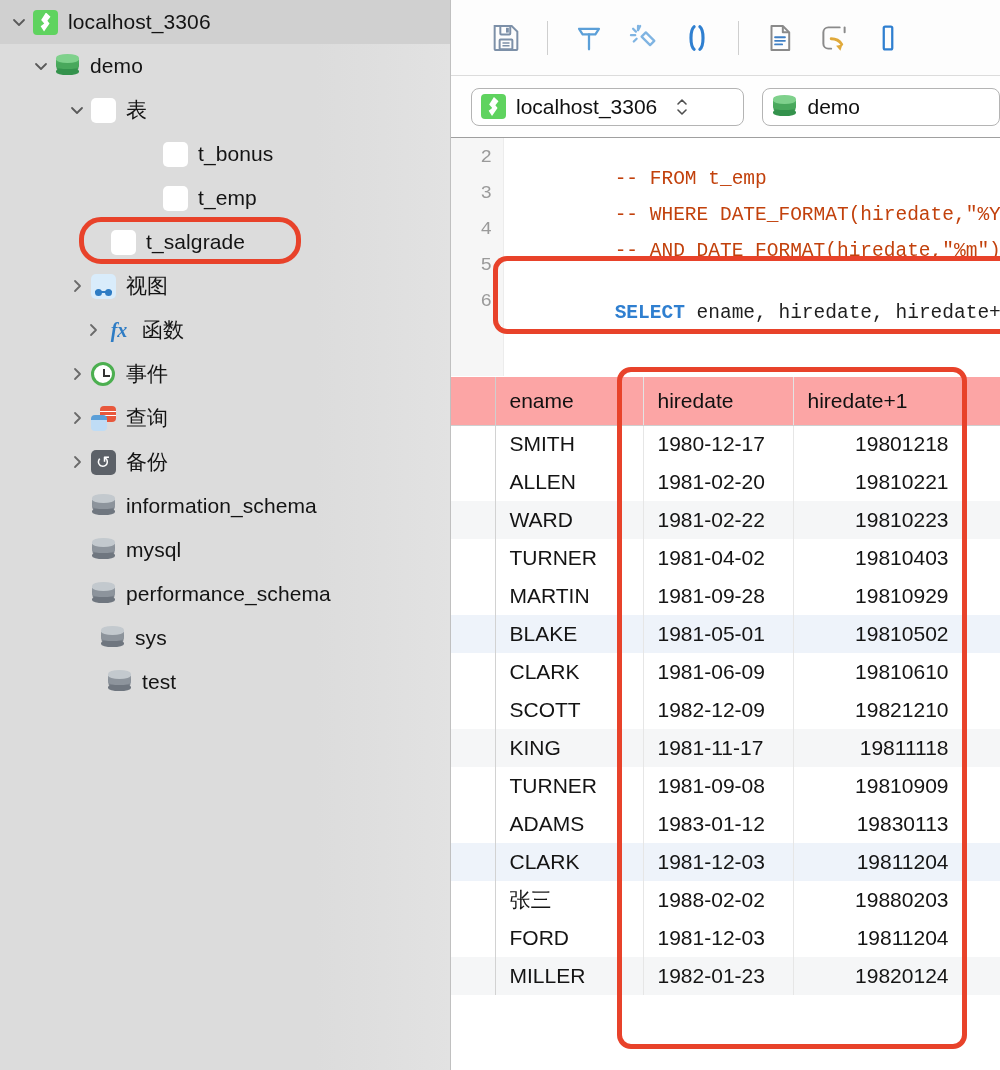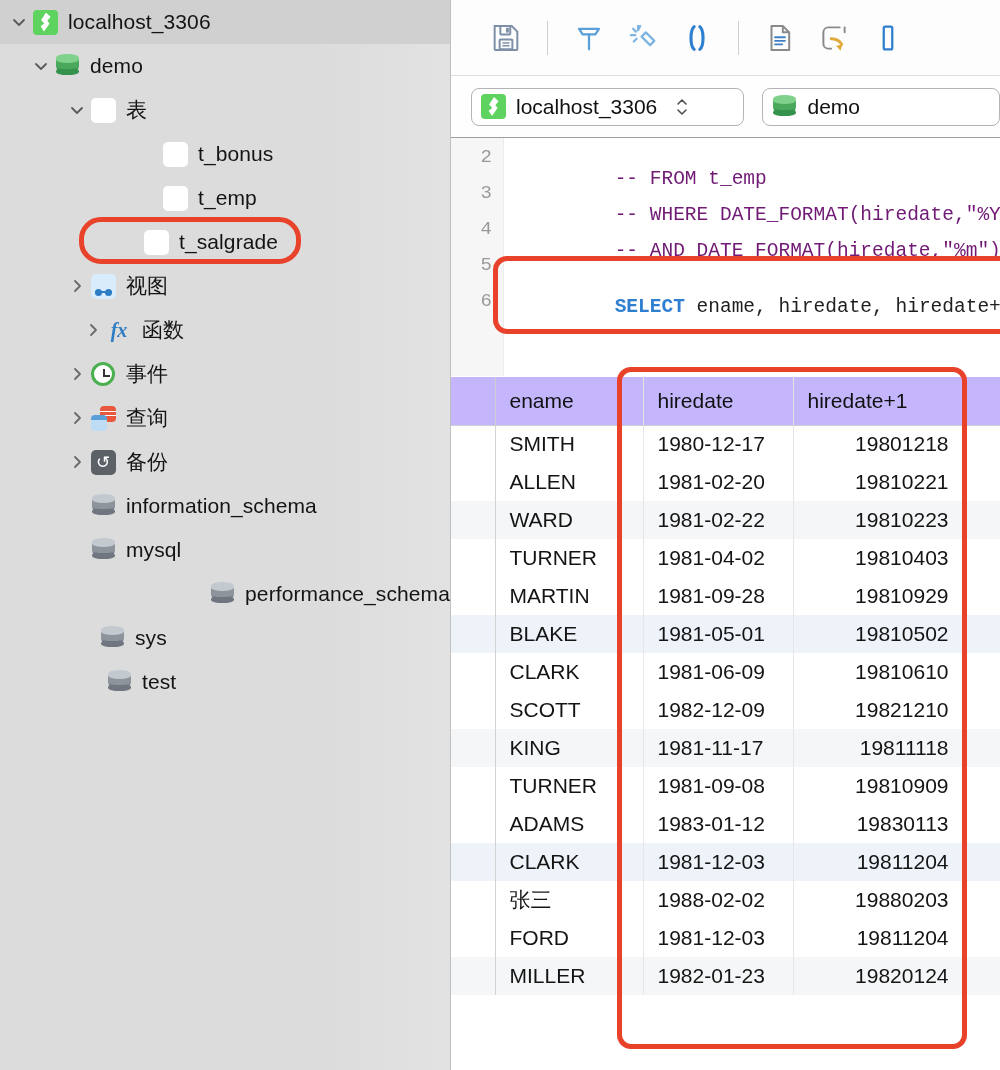--- a/index.html
+++ b/index.html
@@ -132,39 +132,39 @@
   #editor{height:238px;position:relative;background:#ffffff;overflow:hidden;}
   #gutter{position:absolute;left:0;top:0;width:52px;height:238px;background:#f6f6f6;border-right:1px solid #ececec;}
   .gnum{
     position:absolute;right:11px;font-size:19px;color:#9a9a9a;
     font-family:"Liberation Mono","DejaVu Sans Mono",monospace;
   }
   .cline{
     position:absolute;left:70px;font-size:19.5px;white-space:pre;
     font-family:"Liberation Mono","DejaVu Sans Mono",monospace;
   }
-  .cm{color:#701a75;}
+  .cm{color:#c2410c;}
   .kw{color:#2f7fd0;font-weight:bold;}
   .txt{color:#1f1f1f;}
   .anno-sql{
     position:absolute;border:5px solid #e8422a;border-radius:14px;
     box-sizing:border-box;pointer-events:none;
   }
 
   
   #results{position:absolute;left:0;right:0;top:377px;bottom:0;background:#ffffff;}
   #grid{width:100%;border-collapse:collapse;table-layout:fixed;}
   #grid col.rownum{width:44px;}
   #grid col.ename{width:148px;}
   #grid col.hdate{width:150px;}
   #grid col.hdate1{width:170px;}
   #grid col.extra{width:60px;}
   #grid th{
     height:48px;font-weight:normal;font-size:21px;color:#111;text-align:left;
-    padding:0 14px;background:#c4b5fd;
+    padding:0 14px;background:#fca5a5;
     border-bottom:1px solid #cfcfcf;border-right:1px solid #e3e3e3;
     box-sizing:border-box;
   }
   #grid th.rn{border-right:1px solid #cfcfcf;}
   #grid td{
     height:38px;font-size:21px;color:#141414;padding:0 14px;
     border-right:1px solid #e6e6e6;box-sizing:border-box;white-space:nowrap;
   }
   #grid td.rn{border-right:1px solid #d2d2d2;}
   #grid td.n{text-align:right;}
@@ -233,21 +233,21 @@
 
 
     <div class="tree-row" style="padding-left:136px;">
       <span class="twisty hidden"></span>
       <span class="tree-icon">
         <span class="ic-table"><span class="hdr"></span><span class="grid"></span></span>
       </span>
       <span class="tree-label">t_emp</span>
     </div>
 
-    <div class="tree-row" style="padding-left:117px;">
+    <div class="tree-row" style="padding-left:84px;">
       <span class="twisty hidden"></span>
       <span class="tree-icon">
         <span class="ic-table"><span class="hdr"></span><span class="grid"></span></span>
       </span>
       <span class="tree-label">t_salgrade</span>
     </div>
 
     <div class="tree-row" style="padding-left:64px;">
       <span class="twisty">
         <svg width="16" height="16" viewBox="0 0 16 16">
@@ -330,21 +330,21 @@
         <span class="ic-db gray">
             <span class="c body"></span>
             <span class="c m2"></span>
             <span class="c m1"></span>
             <span class="c top"></span>
           </span>
       </span>
       <span class="tree-label">mysql</span>
     </div>
 
-    <div class="tree-row" style="padding-left:88px;justify-content:flex-end;">
+    <div class="tree-row" style="padding-left:64px;">
       <span class="twisty hidden"></span>
       <span class="tree-icon">
         <span class="ic-db gray">
             <span class="c body"></span>
             <span class="c m2"></span>
             <span class="c m1"></span>
             <span class="c top"></span>
           </span>
       </span>
       <span class="tree-label">performance_schema</span>
@@ -471,21 +471,21 @@
       <div class="cline" style="top:8px;">
         <span class="cm">-- FROM t_emp</span>
       </div>
       <div class="cline" style="top:44px;">
         <span class="cm">-- WHERE DATE_FORMAT(hiredate,"%Y"</span>
       </div>
       <div class="cline" style="top:80px;">
         <span class="cm">-- AND DATE_FORMAT(hiredate,"%m") </span>
       </div>
       <div class="cline" style="top:116px;"></div>
-      <div class="cline" style="top:136px;">
+      <div class="cline" style="top:142px;">
         <span class="kw">SELECT</span><span class="txt"> ename, hiredate, hiredate+</span>
       </div>
 
       <div class="anno-sql" style="left:42px;top:118px;width:560px;height:78px;border-right:none;border-radius:14px 0 0 14px;"></div>
     </div>
 
     <div id="results">
       <table id="grid">
         <colgroup>
           <col class="rownum">

